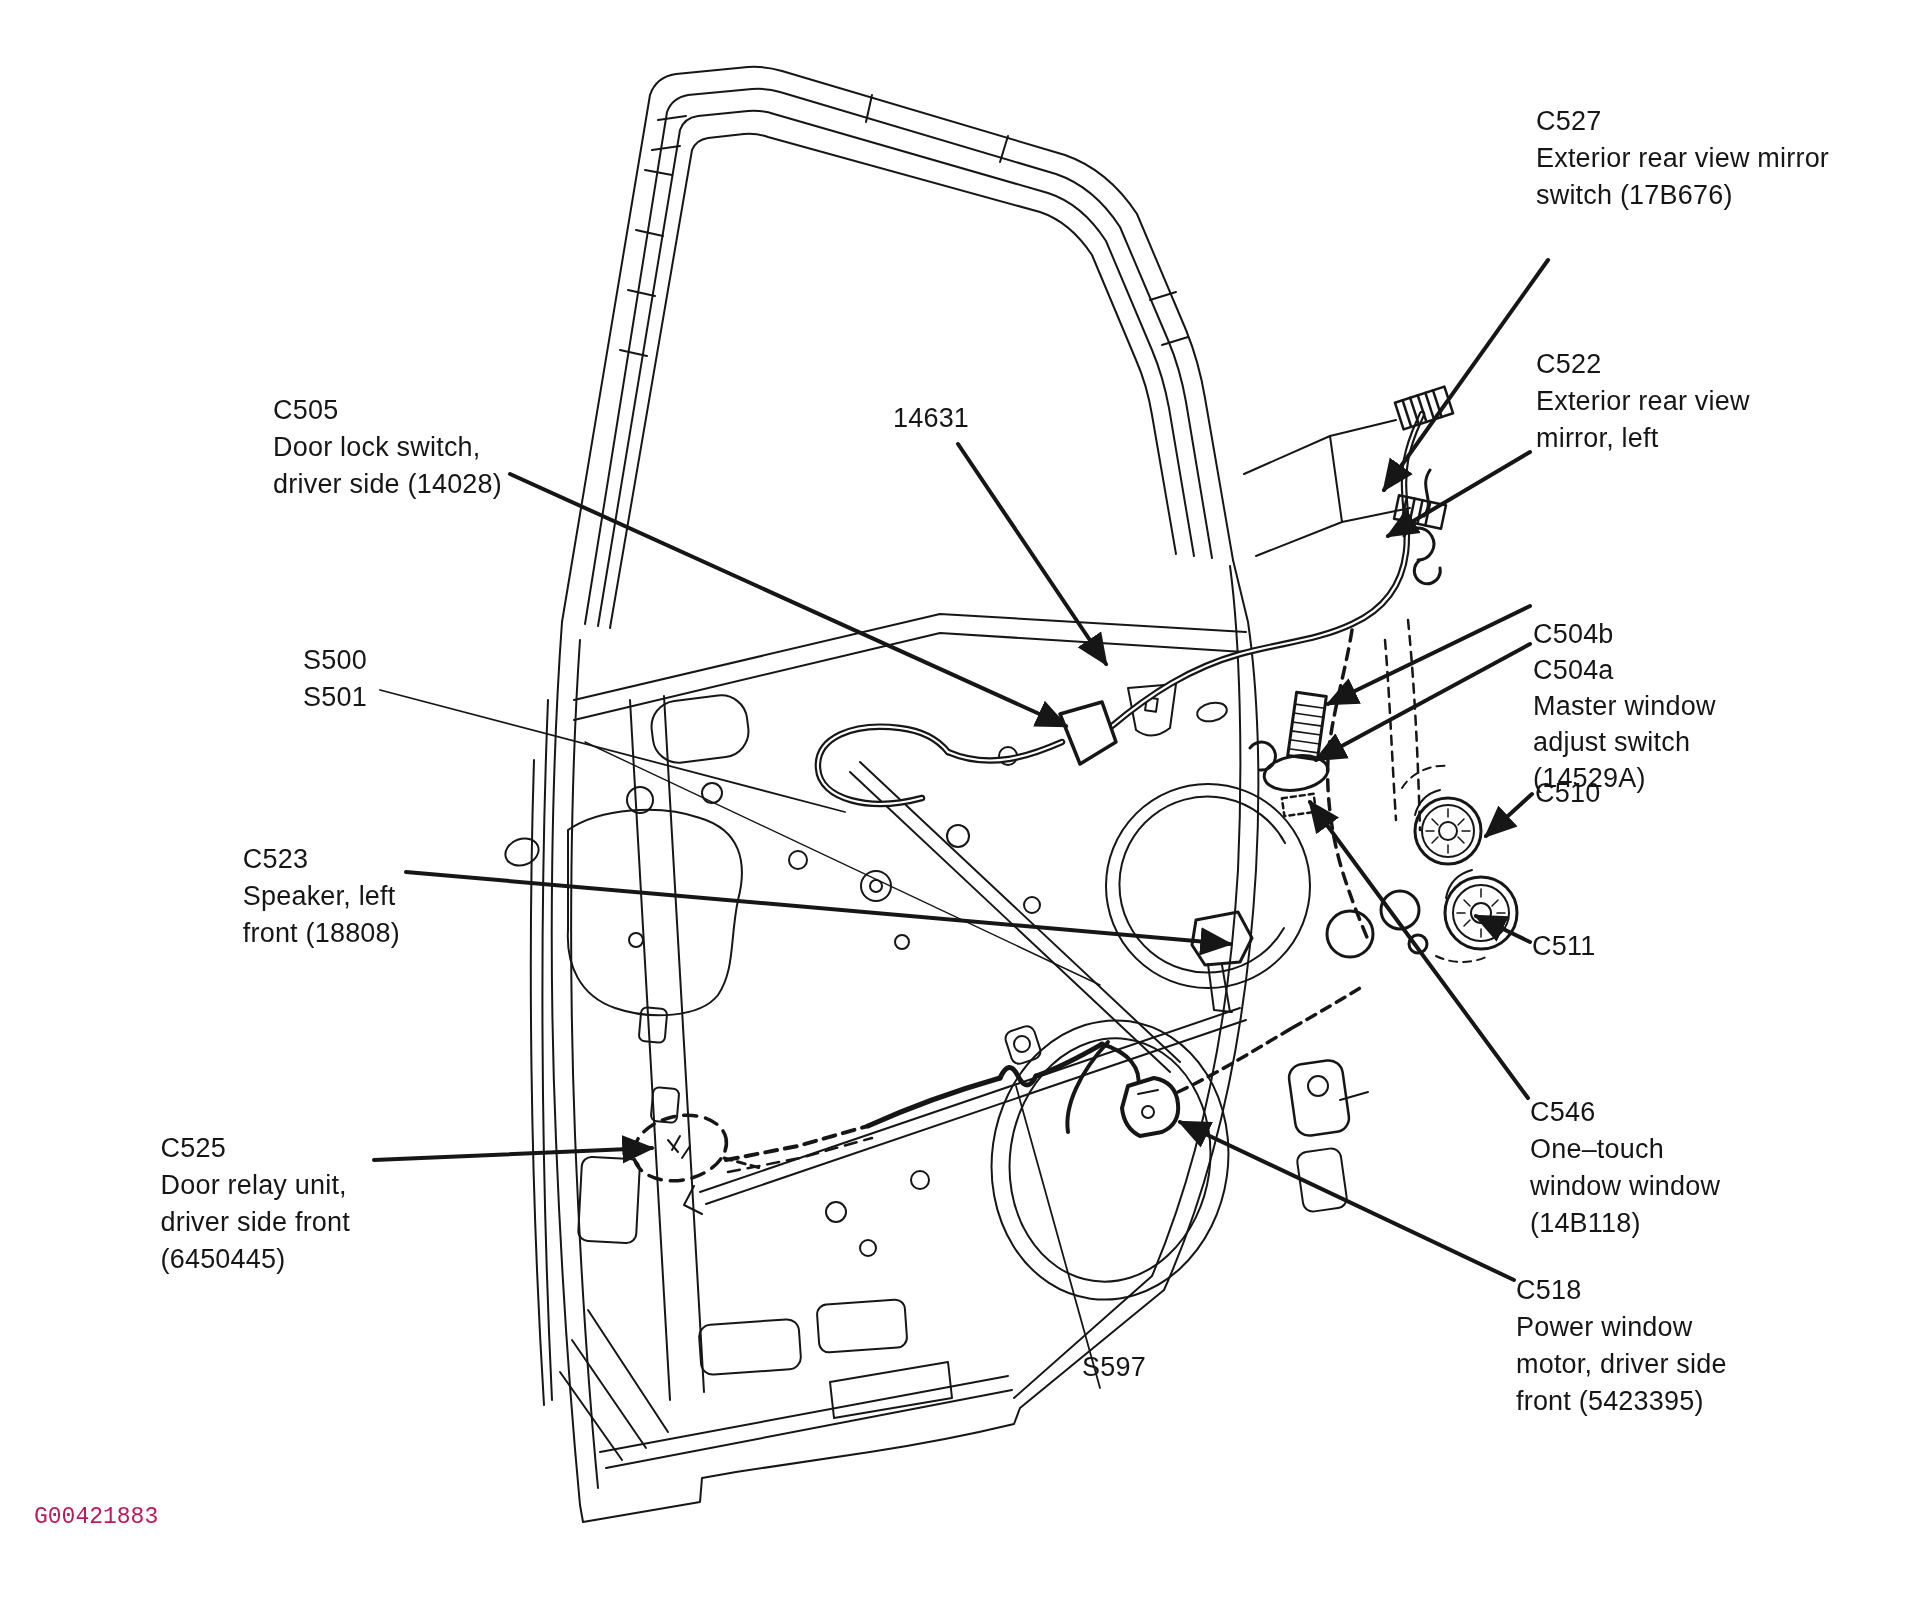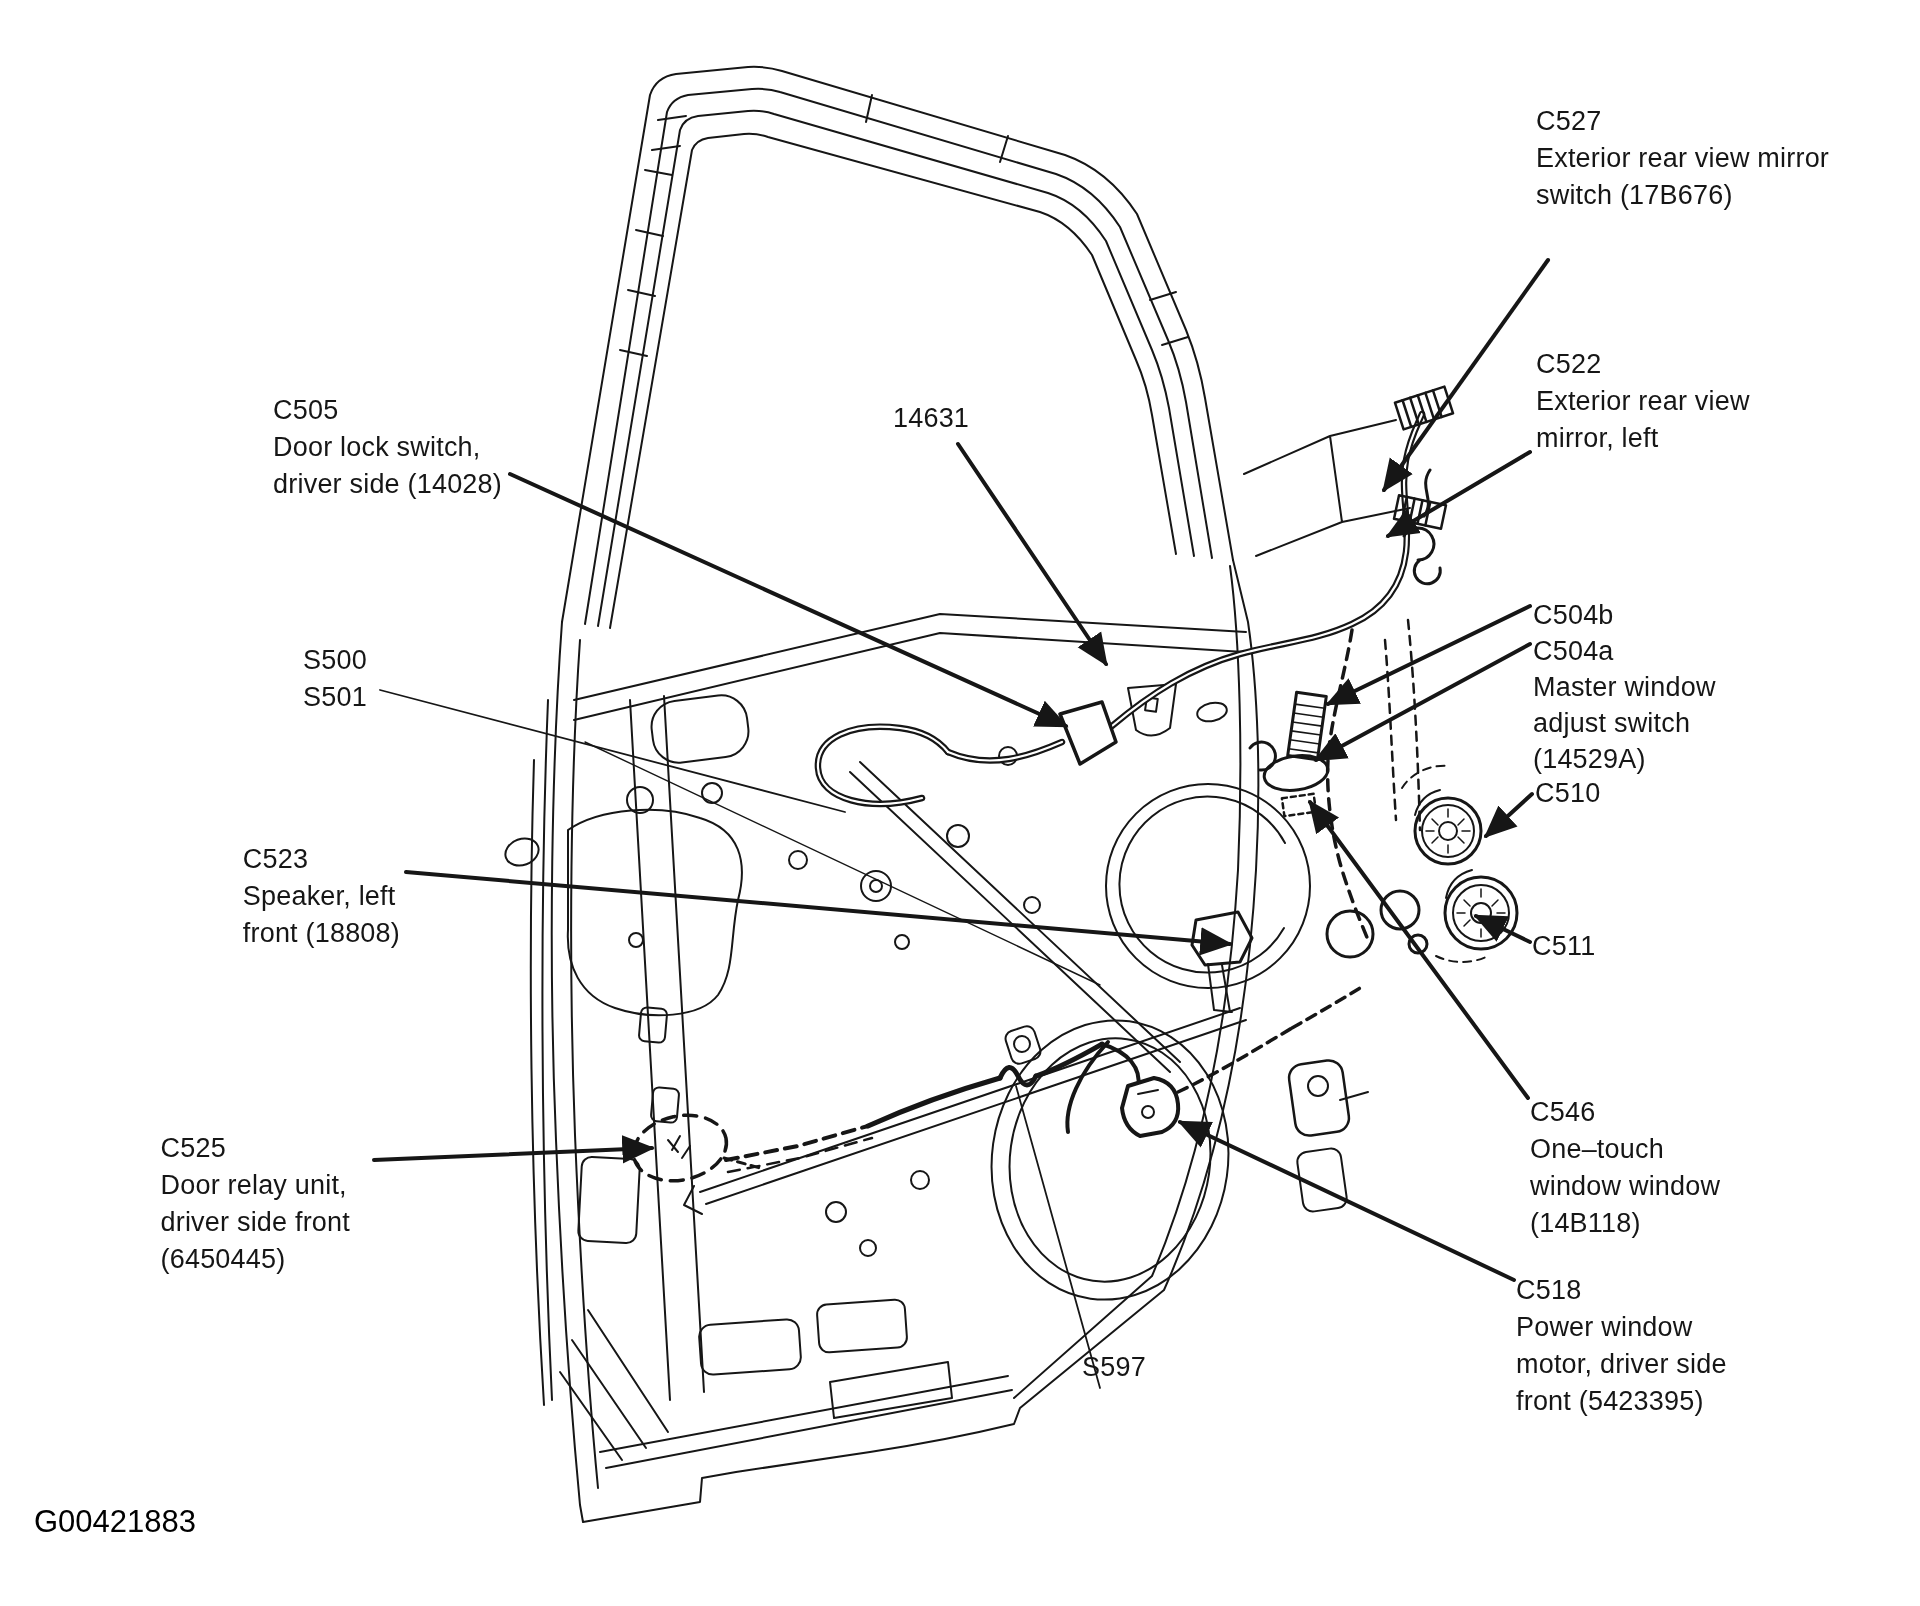--- a/index.html
+++ b/index.html
@@ -6,21 +6,21 @@
   #stage{
     position:relative;width:1920px;height:1606px;background:#ffffff;
     font-family:"Liberation Sans","DejaVu Sans",sans-serif;overflow:hidden;
   }
   #art{position:absolute;left:0;top:0;}
   .callout{
     position:absolute;color:#161616;font-size:27px;line-height:37px;
     letter-spacing:0.2px;white-space:nowrap;
   }
   .r{}
-  .figid{position:absolute;color:#000000;font-size:31px;}
+  .figid{position:absolute;color:#be185d;font-size:23px;font-family:Liberation Mono, monospace;}
   svg *{vector-effect:non-scaling-stroke;}
 </style>
 </head>
 <body>
 
 <div id="stage">
 
 <svg id="art" width="1920" height="1606" viewBox="0 0 1920 1606" fill="none" stroke="#161616" stroke-width="2" stroke-linecap="round" stroke-linejoin="round">
   <defs>
     <marker id="arw" viewBox="0 0 12 12" refX="10.5" refY="6" markerWidth="8.5" markerHeight="8.5" orient="auto-start-reverse">
@@ -210,21 +210,21 @@
     <div>Exterior rear view mirror</div>
     <div>switch (17B676)</div>
   </div>
 
   <div class="callout" style="left:1536px;top:346px">
     <div>C522</div>
     <div>Exterior rear view</div>
     <div>mirror, left</div>
   </div>
 
-  <div class="callout" style="left:1533px;top:597px;line-height:36px">
+  <div class="callout" style="left:1533px;top:616px;line-height:36px">
     <div>C504b</div>
     <div>C504a</div>
     <div>Master window</div>
     <div>adjust switch</div>
     <div>(14529A)</div>
   </div>
 
   <div class="callout" style="left:1535px;top:775px">
     <div>C510</div>
   </div>

